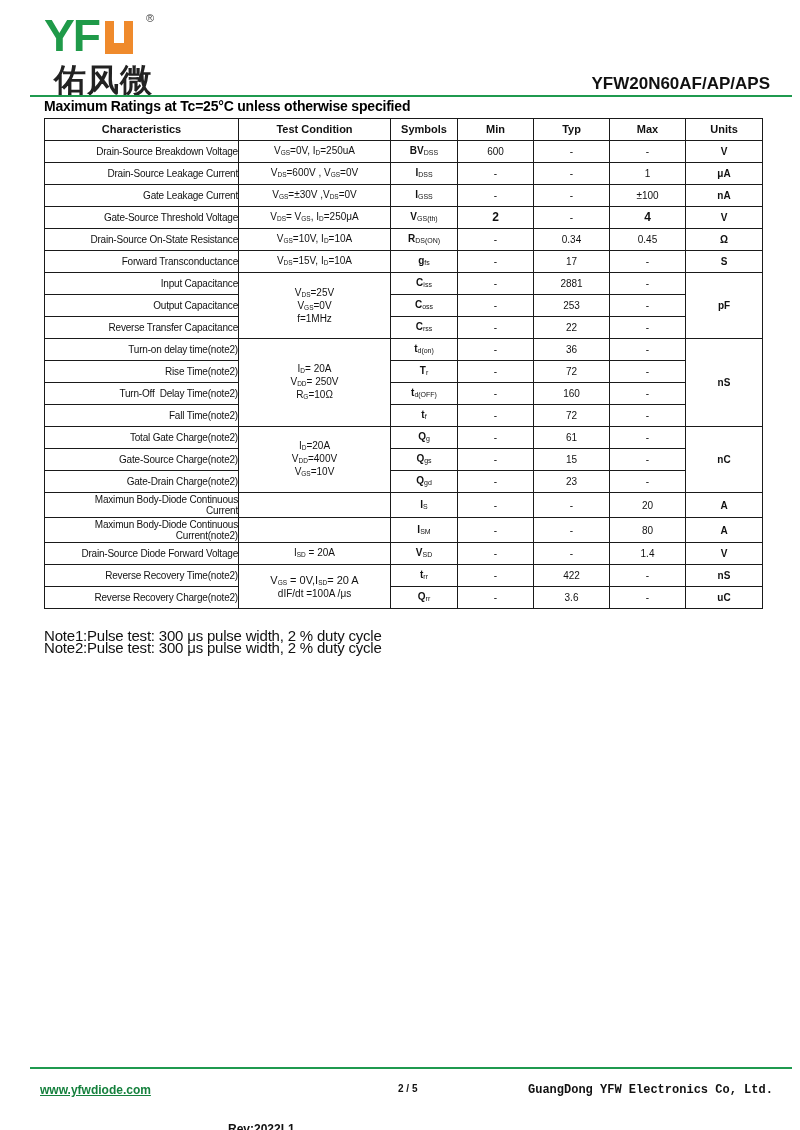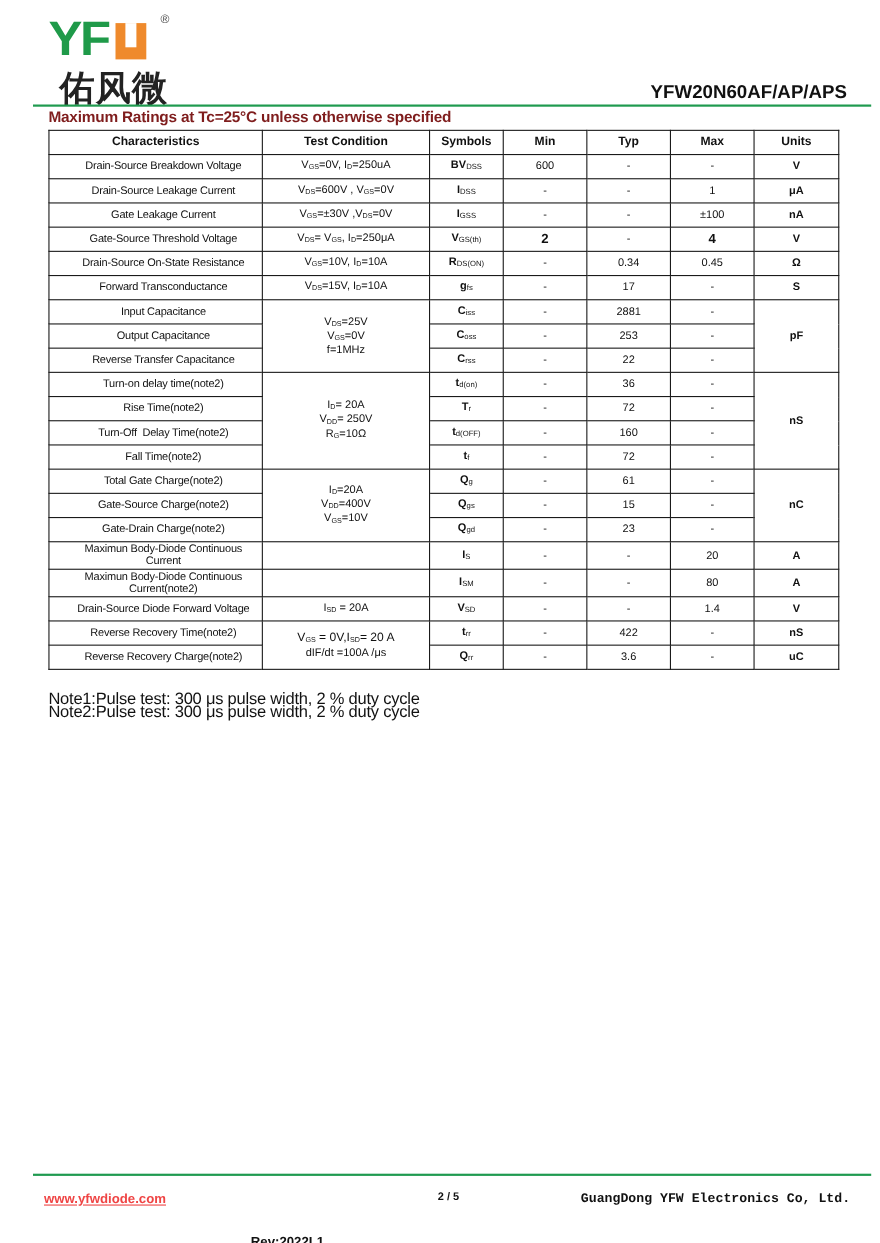--- a/index.html
+++ b/index.html
@@ -5,35 +5,35 @@
   html, body { margin:0; padding:0; background:#ffffff; }
   body { width:800px; height:1130px; position:relative; overflow:hidden; font-family:"Liberation Sans", sans-serif; color:#111; }
   .logo { position:absolute; left:44px; top:12px; width:120px; height:80px; }
   .logo-yf { position:absolute; left:0; top:2px; font-family:"Liberation Sans", sans-serif; font-weight:900; font-size:44px; color:#1f9a49; letter-spacing:-2px; line-height:44px; transform:scaleX(1.05); transform-origin:left; }
   .logo-u { position:absolute; left:61px; top:9px; width:28px; height:33px; background:#ef8a2c; }
   .logo-u::after { content:""; position:absolute; left:9px; top:0; width:10px; height:22px; background:#fff; }
   .logo-reg { position:absolute; left:102px; top:0; font-size:11px; color:#444; }
   .logo-cn { position:absolute; left:10px; top:47px; font-family:"DejaVu Sans", sans-serif; font-size:32px; font-weight:bold; color:#222; letter-spacing:1px; }
   .part-title { position:absolute; right:30px; top:74px; font-weight:bold; font-size:17px; color:#111;margin-left:48px; }
   .rule-top { position:absolute; left:30px; right:8px; top:95px; height:2px; background:#1f9a4f; }
-  .section-title { position:absolute; left:44px; top:98px; font-weight:bold; font-size:14px; color:#7f1d1d; letter-spacing:-0.2px; }
+  .section-title { position:absolute; left:44px; top:98px; font-weight:bold; font-size:14px; color:#000000; letter-spacing:-0.2px; }
   table.spec { position:absolute; left:44px; top:118px; border-collapse:collapse; width:718px; table-layout:fixed; }
   table.spec td, table.spec th { border:1.5px solid #1a1a1a; padding:0; font-size:10px; height:21px; line-height:11px; text-align:center; vertical-align:middle; }
   table.spec th { font-weight:bold; font-size:11px; height:21px; }
-  table.spec td.char { text-align:center; padding-left:14px; letter-spacing:-0.2px; }
+  table.spec td.char { text-align:right; padding-left:14px; letter-spacing:-0.2px; }
   table.spec td.tall { height:24px; }
   td.cond { font-size:10px; line-height:12px; }
   td.sym { font-weight:bold; font-size:12px; }
   td.sym sub { font-weight:normal; font-size:7px; vertical-align:-1px; }
   td.unit { font-weight:bold; font-size:12px; }
   sub.s { font-size:6.5px; vertical-align:-1px; }
   .notes { position:absolute; left:44px; top:630px; font-size:15px; line-height:12px; letter-spacing:-0.2px; }
   .rule-bot { position:absolute; left:30px; right:8px; top:1067px; height:2px; background:#1f9a4f; }
   .footer { position:absolute; top:1083px; font-weight:bold; font-size:12px; }
-  .f-link { left:40px; color:#ef4444; text-decoration:underline; }
+  .f-link { left:40px; color:#15803d; text-decoration:underline; }
   .f-rev { left:228px;margin-top:39px; }
   .f-page { left:398px; font-size:10px; }
   .f-co { left:528px;font-family:Liberation Mono, monospace; }
 </style>
 </head>
 <body>
 
 <div class="logo">
   <span class="logo-yf">YF</span>
   <span class="logo-u"></span>

